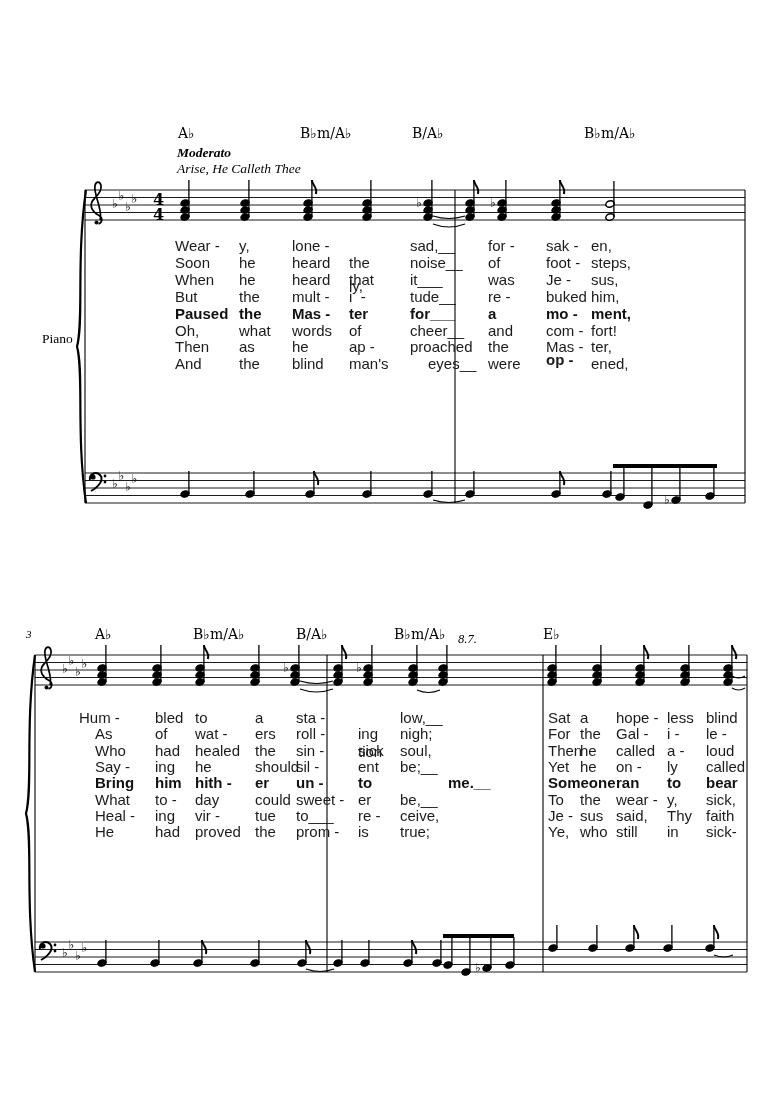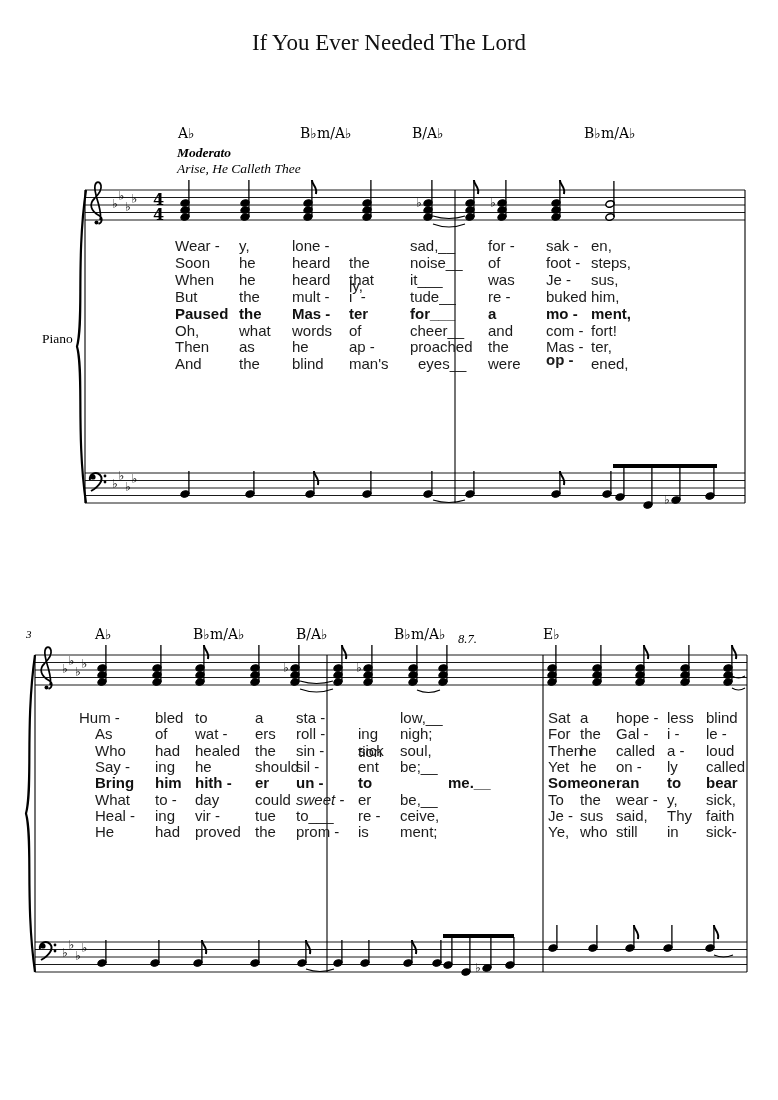--- a/index.html
+++ b/index.html
@@ -18,21 +18,20 @@
   .syl.b{font-weight:bold;color:#111;}
   #notation{position:absolute;left:0;top:0;z-index:1;}
   .txt-layer{z-index:2;}
   .flat{font-family:"DejaVu Sans",sans-serif;font-size:12px;fill:#000;}
   .timesig{font-family:"DejaVu Serif",serif;font-size:16px;font-weight:bold;fill:#000;}
 </style>
 </head>
 <body>
 
 <div class="page">
-  <div id="page-title">If You Ever Needed The Lord</div>
 
   <svg id="notation" width="778" height="1100" viewBox="0 0 778 1100">
       <line x1="85" y1="190" x2="85" y2="503" stroke="#000" stroke-width="1.1"></line>
       <line x1="455" y1="190" x2="455" y2="503" stroke="#000" stroke-width="1.1"></line>
       <line x1="745" y1="190" x2="745" y2="503" stroke="#000" stroke-width="1.1"></line>
       <path d="M 86,190 C 76,258.86 84,321.46 77,346.5 C 84,371.54 76,434.14 86,503" fill="none" stroke="#000" stroke-width="2.2"></path>
       <line x1="85" y1="190" x2="745" y2="190" stroke="#000" stroke-width="0.9"></line>
       <line x1="85" y1="197.5" x2="745" y2="197.5" stroke="#000" stroke-width="0.9"></line>
       <line x1="85" y1="205" x2="745" y2="205" stroke="#000" stroke-width="0.9"></line>
       <line x1="85" y1="212.5" x2="745" y2="212.5" stroke="#000" stroke-width="0.9"></line>
@@ -346,21 +345,21 @@
       <span class="syl" style="left: 292px; top: 338.4px;">he</span>
       <span class="syl" style="left: 349px; top: 338.4px;">ap -</span>
       <span class="syl" style="left: 410px; top: 338.4px;">proached</span>
       <span class="syl" style="left: 488px; top: 338.4px;">the</span>
       <span class="syl" style="left: 546px; top: 338.4px;">Mas -</span>
       <span class="syl" style="left: 591px; top: 338.4px;">ter,</span>
       <span class="syl" style="left: 175px; top: 355.3px;">And</span>
       <span class="syl" style="left: 239px; top: 355.3px;">the</span>
       <span class="syl" style="left: 292px; top: 355.3px;">blind</span>
       <span class="syl" style="left: 349px; top: 355.3px;">man's</span>
-      <span class="syl" style="left: 418px; top: 355.3px; text-align: center;">eyes__</span>
+      <span class="syl" style="left: 428px; top: 355.3px; text-align: center;">eyes__</span>
       <span class="syl" style="left: 488px; top: 355.3px;">were</span>
       <span class="syl" style="left: 546px; top: 351px; font-weight: bold;">op -</span>
       <span class="syl" style="left: 591px; top: 355.3px;">ened,</span>
     </div>
   <div id="lyrics2L" class="txt-layer abs">
       <span class="syl" style="left: 79px; top: 709px;">Hum -</span>
       <span class="syl" style="left: 155px; top: 709px;">bled</span>
       <span class="syl" style="left: 195px; top: 709px;">to</span>
       <span class="syl" style="left: 255px; top: 709px;">a</span>
       <span class="syl" style="left: 296px; top: 709px;">sta -</span>
@@ -391,37 +390,37 @@
       <span class="syl b" style="left: 155px; top: 774.2px;">him</span>
       <span class="syl b" style="left: 195px; top: 774.2px;">hith -</span>
       <span class="syl b" style="left: 255px; top: 774.2px;">er</span>
       <span class="syl b" style="left: 296px; top: 774.2px;">un -</span>
       <span class="syl b" style="left: 358px; top: 774.2px;">to</span>
       <span class="syl b" style="left: 400px; top: 774.2px; margin-left: 48px;">me.__</span>
       <span class="syl" style="left: 95px; top: 790.5px;">What</span>
       <span class="syl" style="left: 155px; top: 790.5px;">to -</span>
       <span class="syl" style="left: 195px; top: 790.5px;">day</span>
       <span class="syl" style="left: 255px; top: 790.5px;">could</span>
-      <span class="syl" style="left: 296px; top: 790.5px; font-style: italic;">sweet -</span>
+      <span class="syl" style="left: 296px; top: 790.5px;">sweet -</span>
       <span class="syl" style="left: 358px; top: 790.5px;">er</span>
       <span class="syl" style="left: 400px; top: 790.5px;">be,__</span>
       <span class="syl" style="left: 95px; top: 806.8px;">Heal -</span>
       <span class="syl" style="left: 155px; top: 806.8px;">ing</span>
       <span class="syl" style="left: 195px; top: 806.8px;">vir -</span>
       <span class="syl" style="left: 255px; top: 806.8px;">tue</span>
       <span class="syl" style="left: 296px; top: 806.8px;">to___</span>
       <span class="syl" style="left: 358px; top: 806.8px;">re -</span>
       <span class="syl" style="left: 400px; top: 806.8px;">ceive,</span>
       <span class="syl" style="left: 95px; top: 823.1px;">He</span>
       <span class="syl" style="left: 155px; top: 823.1px;">had</span>
       <span class="syl" style="left: 195px; top: 823.1px;">proved</span>
       <span class="syl" style="left: 255px; top: 823.1px;">the</span>
       <span class="syl" style="left: 296px; top: 823.1px;">prom -</span>
       <span class="syl" style="left: 358px; top: 823.1px;">is</span>
-      <span class="syl" style="left: 400px; top: 823.1px;">ment;</span>
+      <span class="syl" style="left: 400px; top: 823.1px;">true;</span>
     </div>
   <div id="lyrics2R" class="txt-layer abs">
       <span class="syl" style="left: 548px; top: 709px;">Sat</span>
       <span class="syl" style="left: 580px; top: 709px;">a</span>
       <span class="syl" style="left: 616px; top: 709px;">hope -</span>
       <span class="syl" style="left: 667px; top: 709px;">less</span>
       <span class="syl" style="left: 706px; top: 709px;">blind</span>
       <span class="syl" style="left: 548px; top: 725.3px;">For</span>
       <span class="syl" style="left: 580px; top: 725.3px;">the</span>
       <span class="syl" style="left: 616px; top: 725.3px;">Gal -</span>

